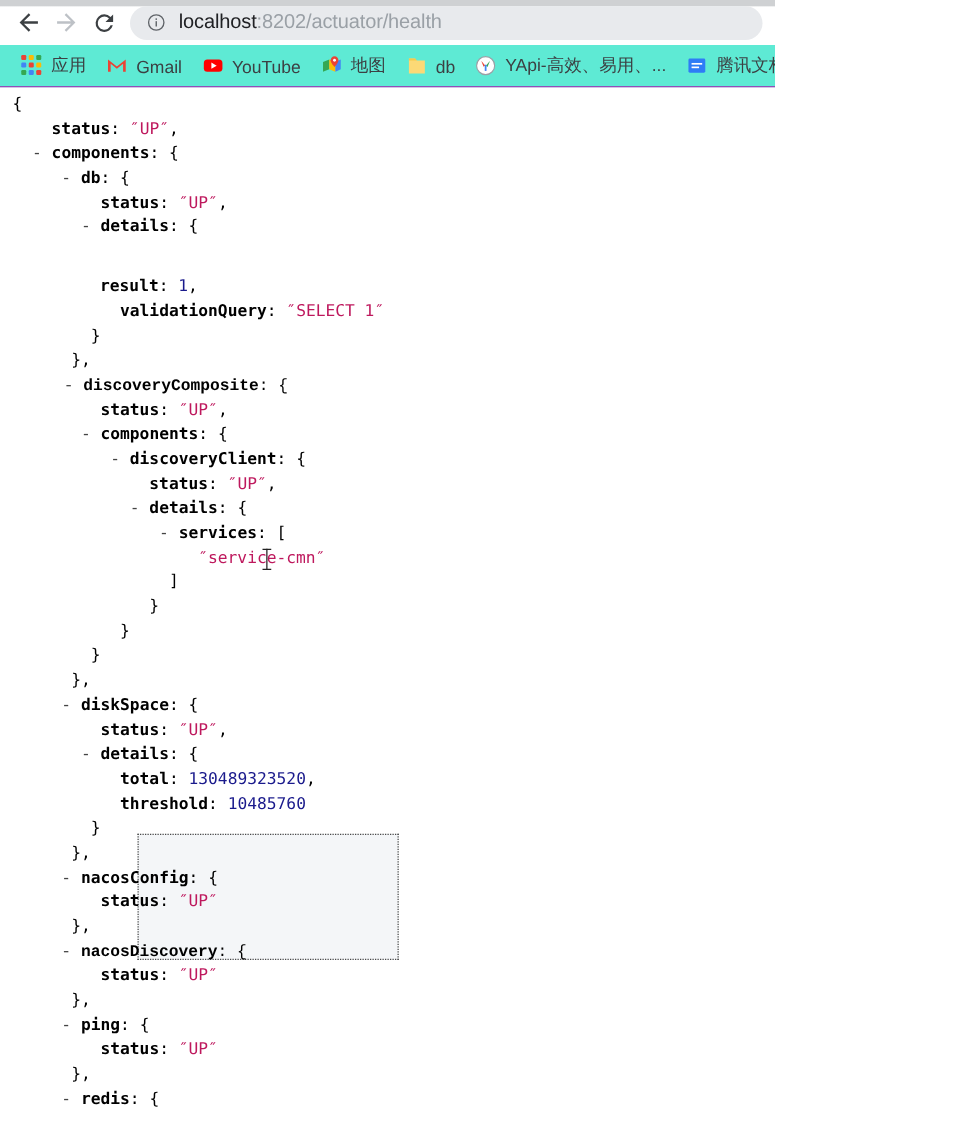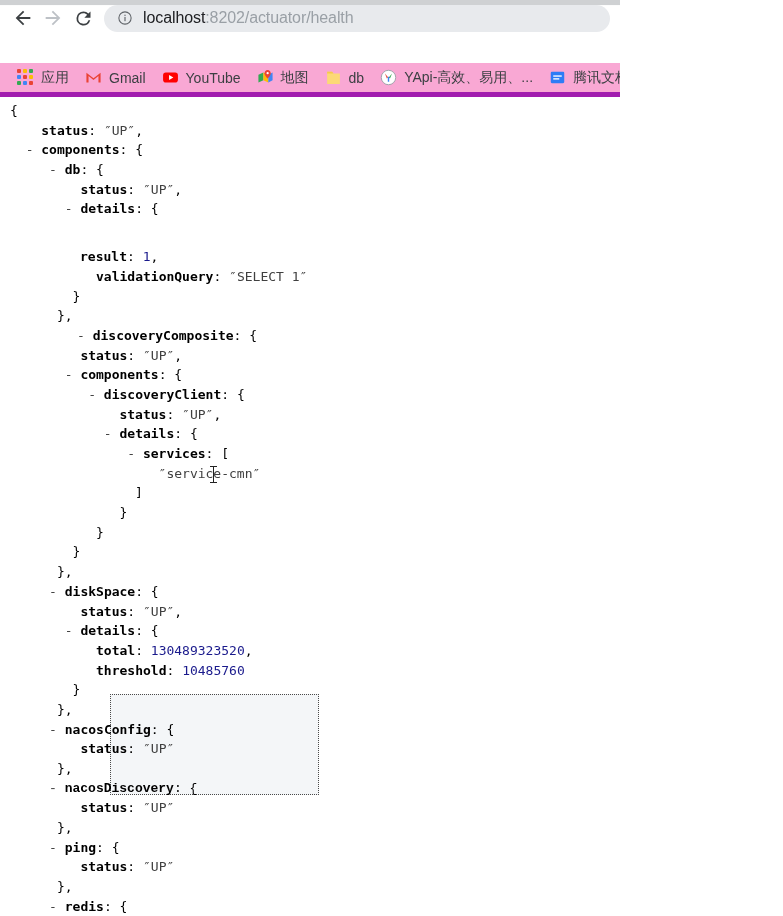--- a/index.html
+++ b/index.html
@@ -69,24 +69,23 @@
     font-family: "Liberation Sans", sans-serif;
   }
   #omnibox .url-text .host { color: #202124; }
 
   
   #bookmarks-bar {
     height: 34px;
     display: flex;
     align-items: center;
     padding: 0 6px 0 10px;
-    background: #f9a8d4;
-    border-bottom: 5px solid #a21caf;
+    background: #5eead4;
+    border-bottom: 1px solid #a21caf;
     overflow: hidden;
-    margin-top: 27px;
   }
   .bm {
     display: flex;
     align-items: center;
     height: 26px;
     padding: 0 7px;
     border-radius: 4px;
     flex: 0 0 auto;
     margin-right: 2px;
     white-space: nowrap;
@@ -119,21 +118,21 @@
     height: 19.7px;
     white-space: pre;
     color: #000000;
   }
   .jrow .toggle {
     color: #444444;
     font-weight: 400;
   }
   .k { font-weight: bold; color: #000000; }
   .punct { color: #000000; }
-  .str { color: #404040; }
+  .str { color: #be185d; }
   .num { color: #1a1a8c; }
 
   
   #selection-box {
     position: absolute;
     left: 110px;
     top: 597px;
     width: 209px;
     height: 101px;
     border: 1px dotted #4a4a4a;
@@ -302,21 +301,21 @@
       <div class="jrow" style="padding-left: 10px;"><span class="punct">{</span></div>
       <div class="jrow" style="padding-left: 41.28px;"><span class="k">status</span><span class="punct">: </span><span class="str">″UP″</span><span class="punct">,</span></div>
       <div class="jrow" style="padding-left: 25.64px;"><span class="toggle">- </span><span class="k">components</span><span class="punct">: </span><span class="punct">{</span></div>
       <div class="jrow" style="padding-left: 49.1px;"><span class="toggle">- </span><span class="k">db</span><span class="punct">: </span><span class="punct">{</span></div>
       <div class="jrow" style="padding-left: 80.38px;"><span class="k">status</span><span class="punct">: </span><span class="str">″UP″</span><span class="punct">,</span></div>
       <div class="jrow" style="padding-left: 64.74px;"><span class="toggle">- </span><span class="k">details</span><span class="punct">: </span><span class="punct">{</span></div>
       <div class="jrow" style="padding-left: 80px; margin-top: 28px;"><span class="k">result</span><span class="punct">: </span><span class="num">1</span><span class="punct">,</span></div>
       <div class="jrow" style="padding-left: 96.02px;"><span class="k">validationQuery</span><span class="punct">: </span><span class="str">″SELECT 1″</span></div>
       <div class="jrow" style="padding-left: 72.56px;"><span class="punct">}</span></div>
       <div class="jrow" style="padding-left: 56.92px;"><span class="punct">}</span><span class="punct">,</span></div>
-      <div class="jrow" style="padding-left: 77px;"><span class="toggle">- </span><span class="k">discoveryComposite</span><span class="punct">: </span><span class="punct">{</span></div>
+      <div class="jrow" style="padding-left: 51px; font-family: Liberation Mono, monospace;"><span class="toggle">- </span><span class="k">discoveryComposite</span><span class="punct">: </span><span class="punct">{</span></div>
       <div class="jrow" style="padding-left: 80.38px;"><span class="k">status</span><span class="punct">: </span><span class="str">″UP″</span><span class="punct">,</span></div>
       <div class="jrow" style="padding-left: 64.74px;"><span class="toggle">- </span><span class="k">components</span><span class="punct">: </span><span class="punct">{</span></div>
       <div class="jrow" style="padding-left: 88.2px;"><span class="toggle">- </span><span class="k">discoveryClient</span><span class="punct">: </span><span class="punct">{</span></div>
       <div class="jrow" style="padding-left: 119.48px;"><span class="k">status</span><span class="punct">: </span><span class="str">″UP″</span><span class="punct">,</span></div>
       <div class="jrow" style="padding-left: 103.84px;"><span class="toggle">- </span><span class="k">details</span><span class="punct">: </span><span class="punct">{</span></div>
       <div class="jrow" style="padding-left: 127.3px;"><span class="toggle">- </span><span class="k">services</span><span class="punct">: </span><span class="punct">[</span></div>
       <div class="jrow" style="padding-left: 158.58px;"><span class="str">″service-cmn″</span></div>
       <div class="jrow" style="padding-left: 135.12px;"><span class="punct">]</span></div>
       <div class="jrow" style="padding-left: 119.48px;"><span class="punct">}</span></div>
       <div class="jrow" style="padding-left: 96.02px;"><span class="punct">}</span></div>

